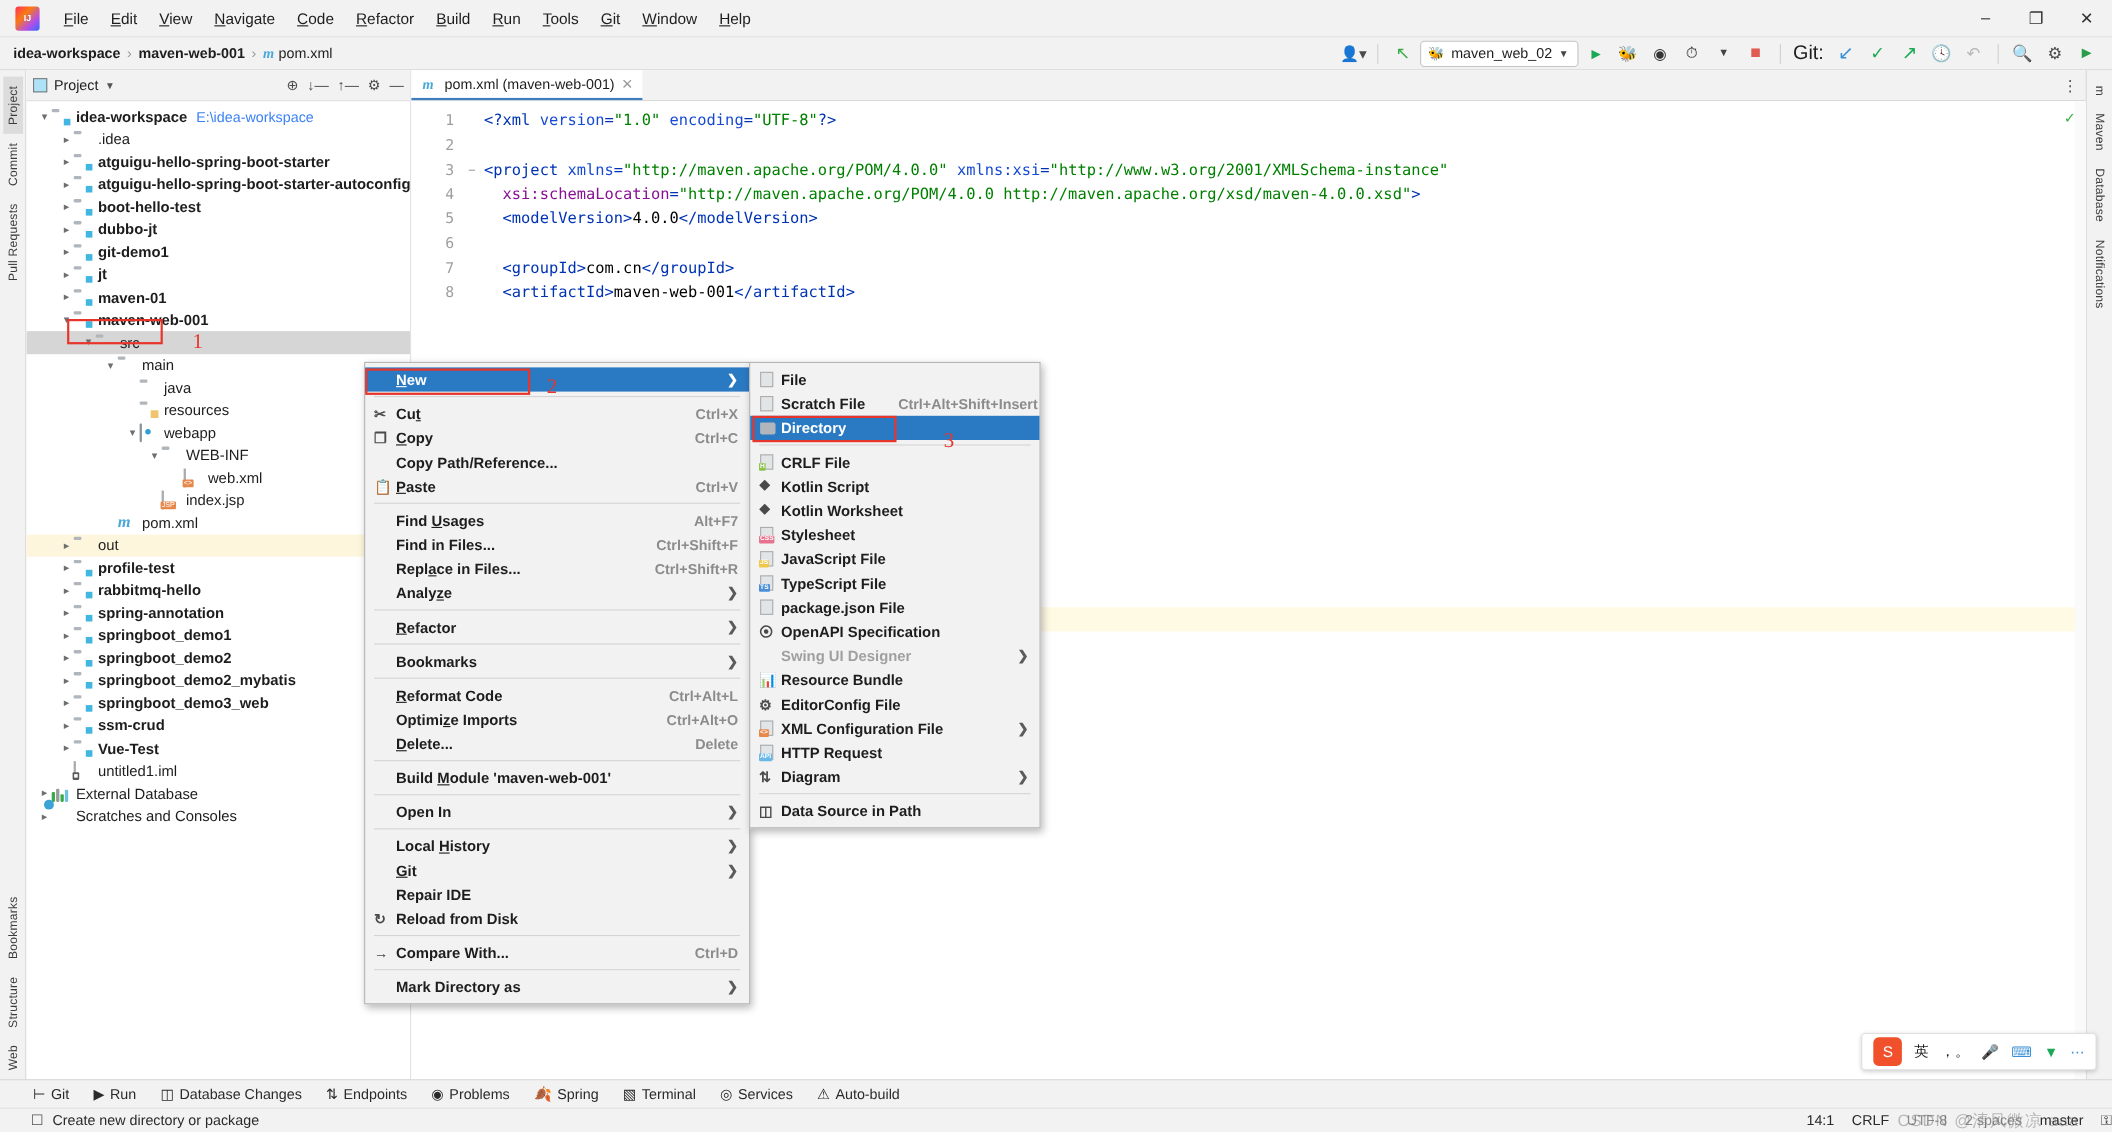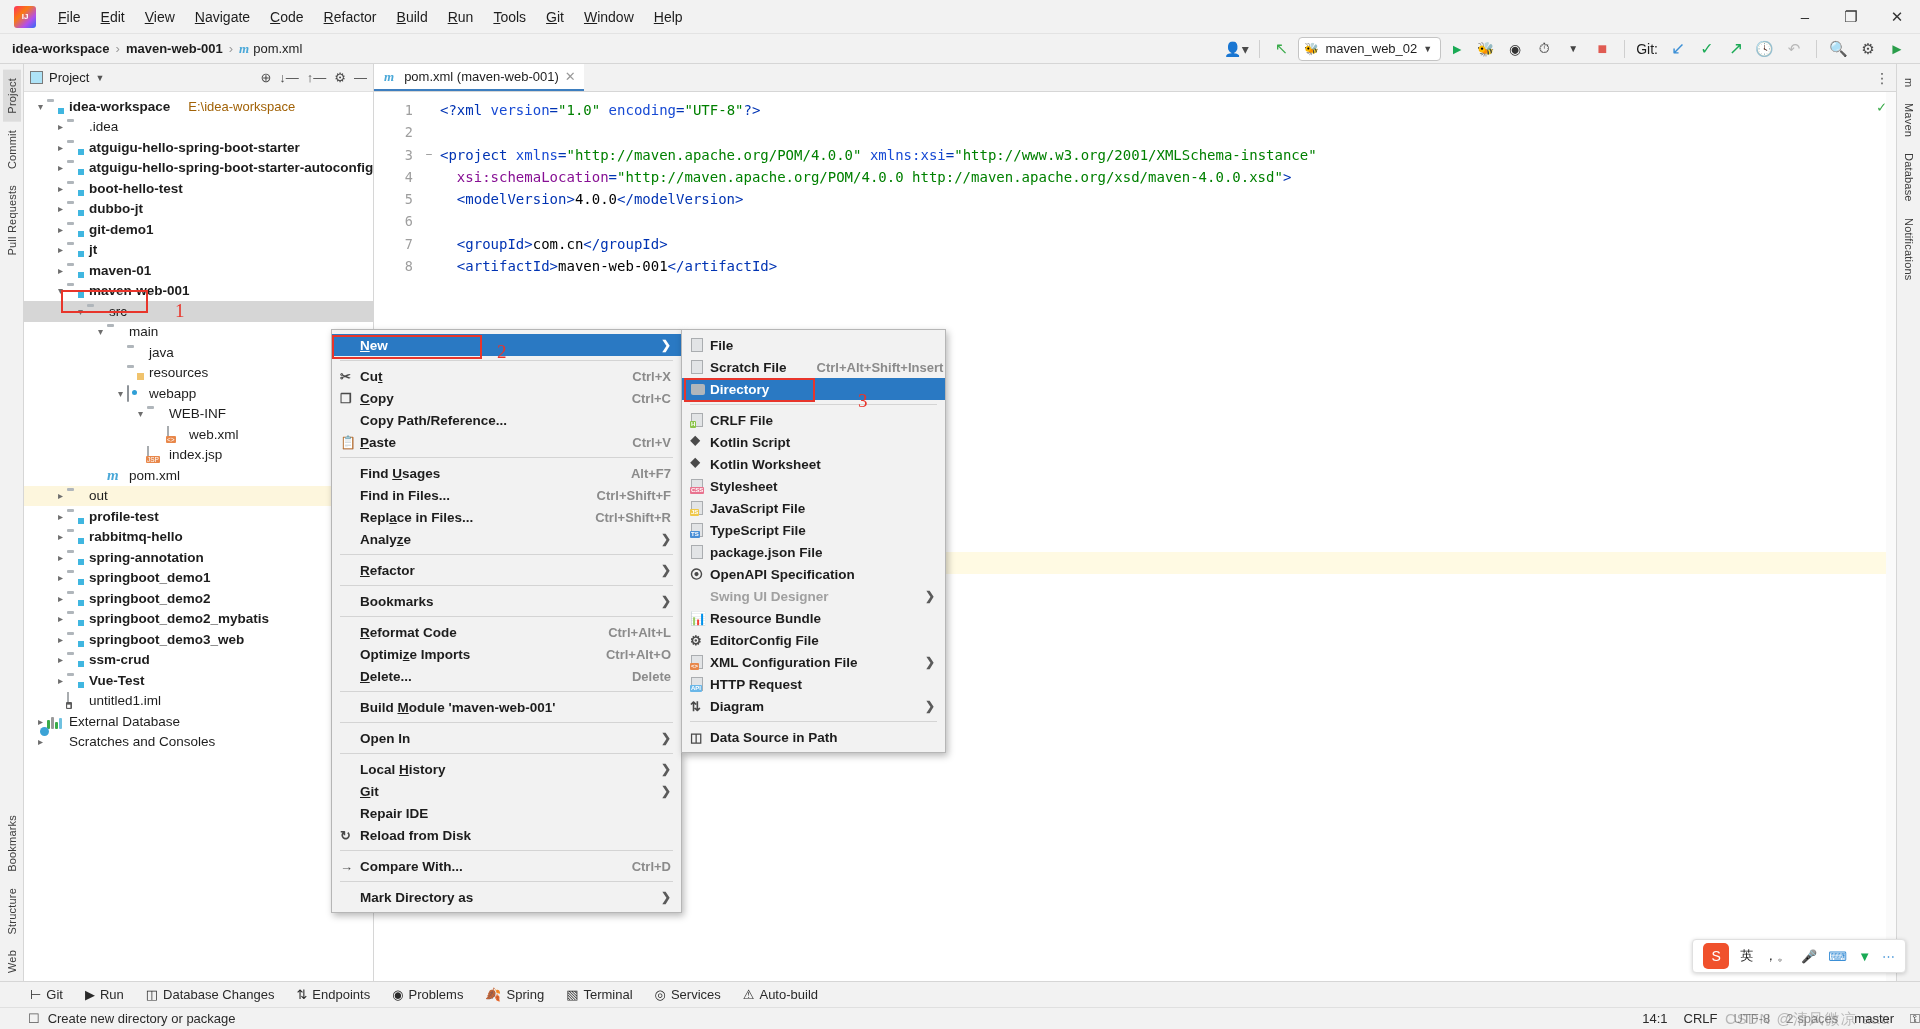--- a/index.html
+++ b/index.html
@@ -55,21 +55,21 @@
   .nav-right { margin-left:auto; display:flex; align-items:center; gap:3px; padding-right:10px;}
   .tb-btn{ width:26px;height:24px;display:flex;align-items:center;justify-content:center;
            border-radius:3px; color:#4a4a4a; font-size:14px;}
   .runconf {
     display:flex; align-items:center; gap:6px;
     border:1px solid #c4c4c4; border-radius:4px; background:#fff;
     height:24px; padding:0 8px 0 6px; font-size:13px;
   }
   .bee { font-size:12px; }
   .sep-v { width:1px; height:18px; background:#cfcfcf; margin:0 6px; }
-  .git-label{font-size:14px;color:#1d1d1d;margin:0 4px 0 2px;}
+  .git-label{font-size:18px;color:#1d1d1d;margin:0 4px 0 2px;}
 
   
   .main { display: flex; height: calc(1029px - 34px - 30px - 48px); position:relative; }
 
   
   .leftstrip, .rightstrip {
     width: 24px; background:#f2f2f2; border-right:1px solid #d6d6d6;
     display:flex; flex-direction:column; align-items:center; padding-top:6px;
     font-size:11px; color:#3c3c3c;
   }
@@ -91,21 +91,21 @@
   }
   .pp-sq { width:13px;height:13px;border:1px solid #7a7a7a;background:#aee3f7; }
   .pp-header .sp { margin-left:auto; display:flex; gap:8px; color:#4a4a4a; font-size:13px;}
   .tree { flex:1; overflow:hidden; padding-top:4px; font-size:13.5px; }
   .row { display:flex; align-items:center; height:20.5px; white-space:nowrap; position:relative;}
   .row.sel { background:#d6d6d6; }
   .row.hl  { background:#fdf6dd; }
   .arrow { width:13px; text-align:center; color:#6e6e6e; font-size:10px; flex:none;}
   .tn { font-size:13.5px; }
   .tn.b { font-weight:bold; }
-  .tpath { color:#a16207; margin-left:18px; font-size:13px;}
+  .tpath { color:#3b82f6; margin-left:8px; font-size:13px;}
   .ic { width:17px;height:15px;margin-right:5px;flex:none;position:relative;display:inline-block;}
   
   .fold { background:#b0b6bb; border-radius:1px 2px 2px 2px; height:12px; width:16px; margin-top:2px;}
   .fold::before{content:"";position:absolute;top:0;left:0;width:7px;height:3px;background:#b0b6bb;border-radius:1px;}
   .fold.mod::after{content:"";position:absolute;right:0;bottom:0;width:6px;height:6px;background:#40b6e0;}
   .fold.src { background:#55c4ea; }
   .fold.out { background:#f4a16a; }
   .fold.res::after{content:"";position:absolute;right:0;bottom:0;width:7px;height:7px;background:#f0c36d;}
   .webicon{width:14px;height:12px;margin-top:2px;background:#c9ccd0;border:1px solid #8e9398;border-radius:2px;}
   .webicon::after{content:"";position:absolute;top:4px;left:5px;width:5px;height:5px;border-radius:50%;background:#2f9fd6;}

